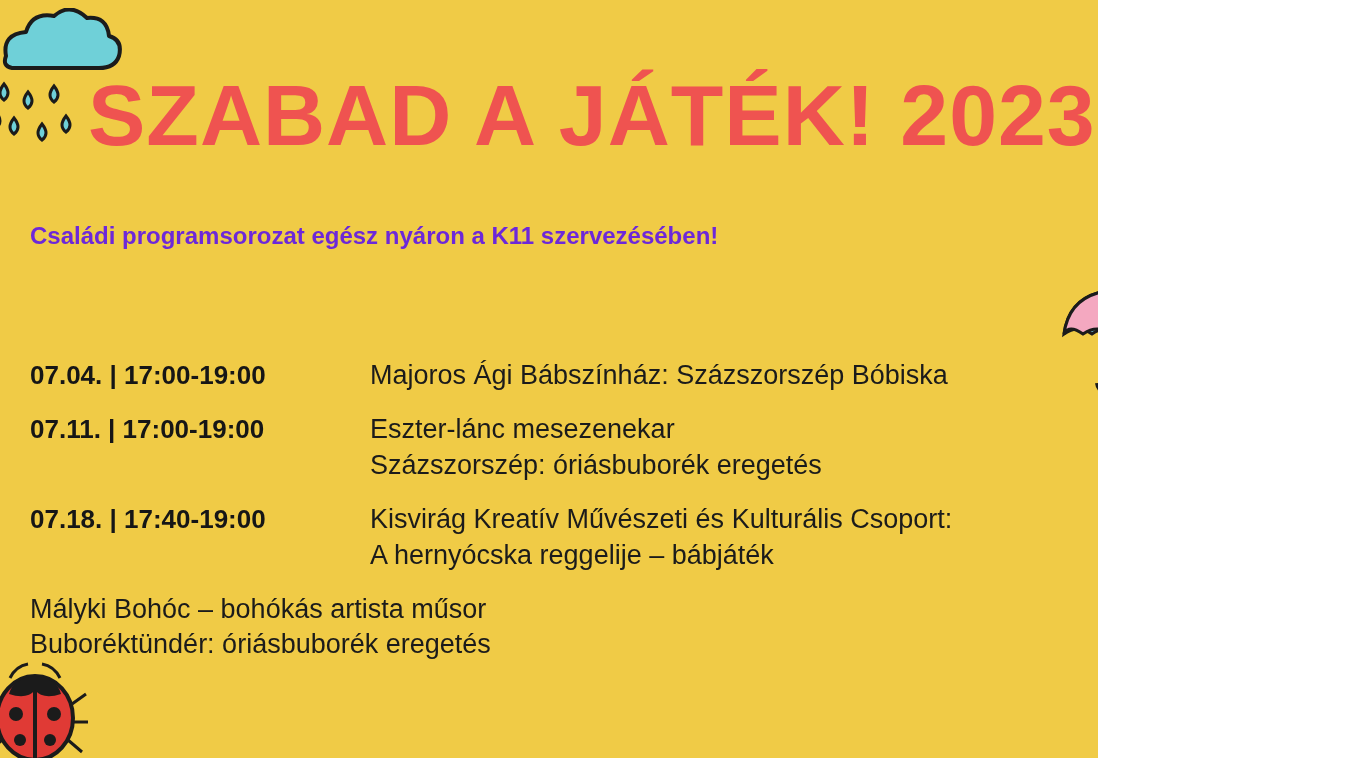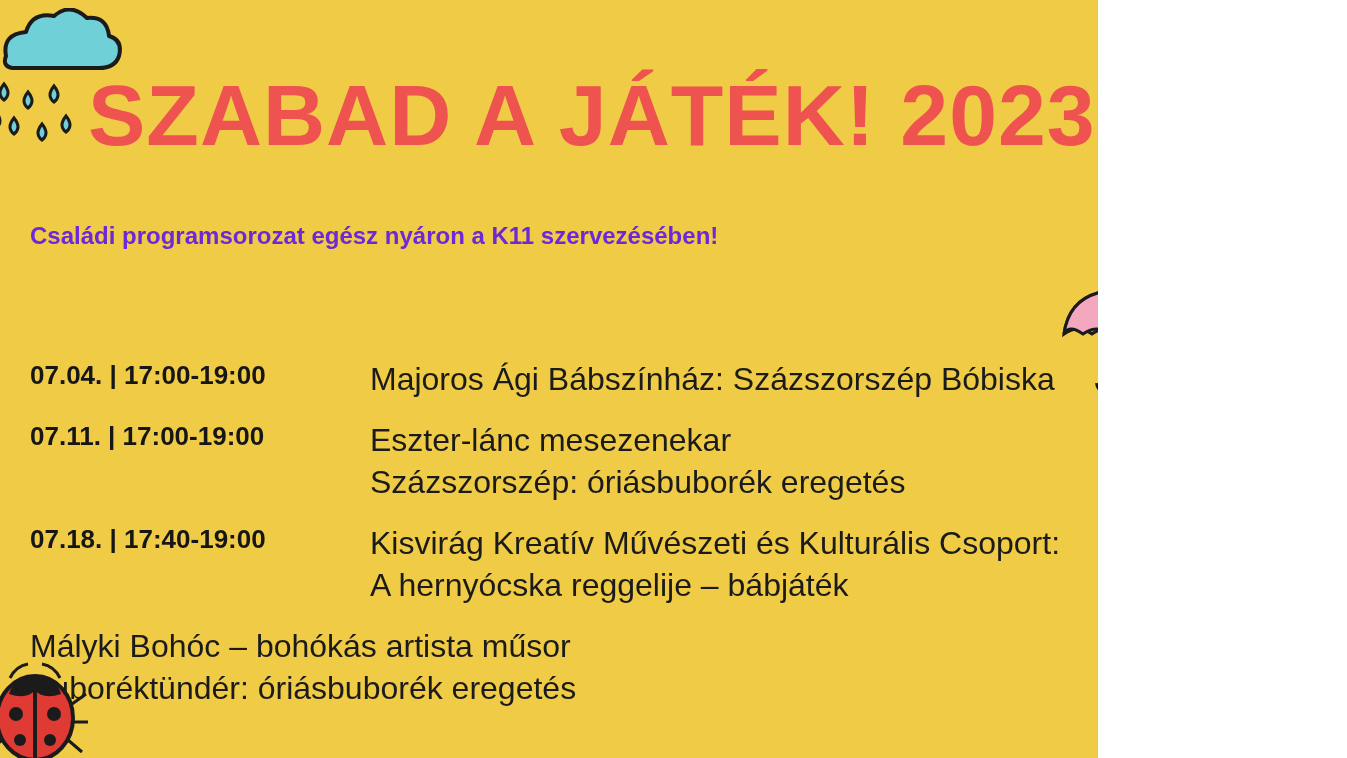--- a/index.html
+++ b/index.html
@@ -60,21 +60,21 @@
   .program-when {
     width: 340px;
     flex: 0 0 340px;
     font-size: 26px;
     font-weight: bold;
     color: #161616;
     white-space: nowrap;
     padding-top: 2px;
   }
   .program-what {
-    font-size: 32px;
+    font-size: 27px;
     color: #1b1b1b;
     line-height: 1.33;
     white-space: pre-line;
   }
 
   
   .deco { position: absolute; }
 
   
   #cloud-rain { left: -12px; top: 8px; }

